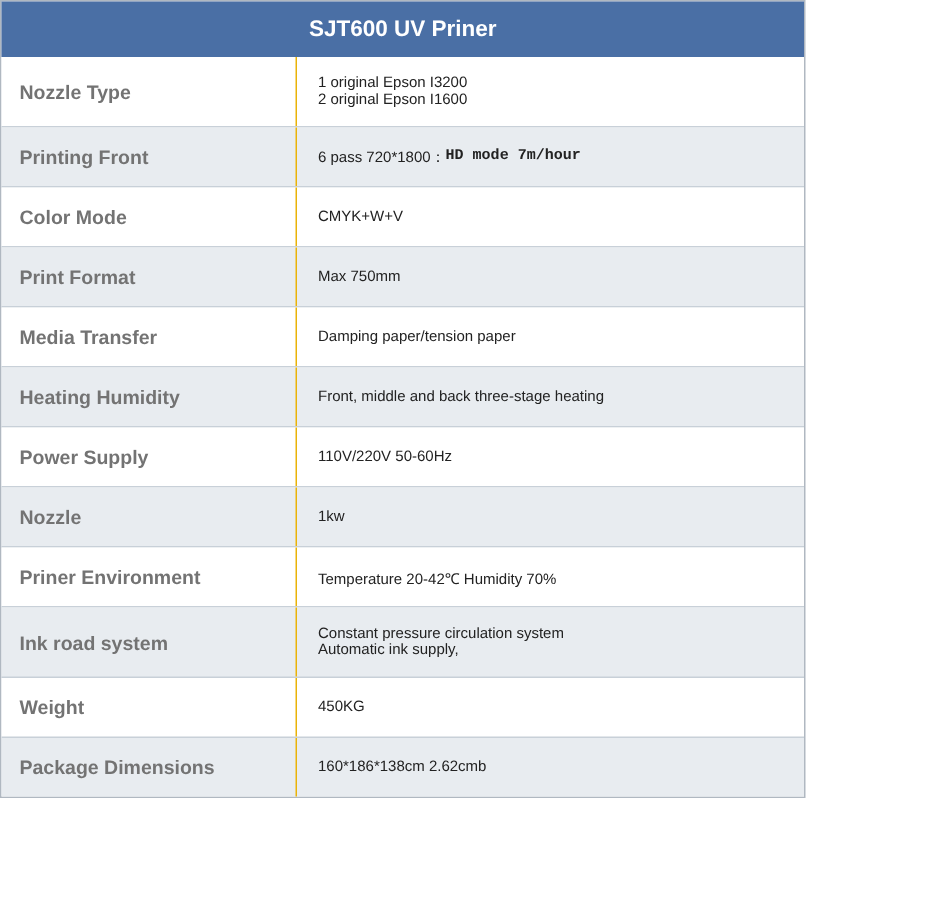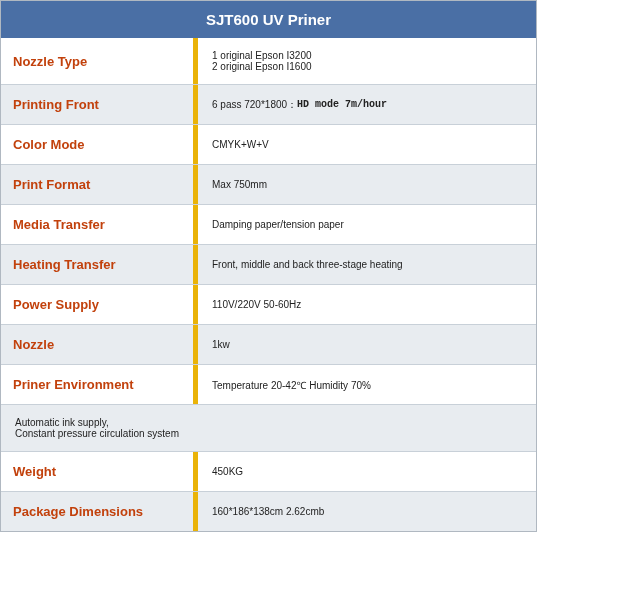--- a/index.html
+++ b/index.html
@@ -32,23 +32,23 @@
       background: #e8ecf0;
     }
     .spec-row.white {
       background: #ffffff;
     }
     .label-cell {
       width: 197px;
       min-width: 197px;
       padding: 12px 10px 12px 12px;
       font-weight: bold;
-      color: #c2410c;
+      color: #737373;
       font-size: 13px;
-      border-right: 5px solid #eab308;
+      border-right: 1px solid #eab308;
       display: flex;
       align-items: center;
       text-align: right;
     }
     .value-cell {
       flex: 1;
       padding: 12px 14px;
       color: #222;
       font-size: 10px;
       display: flex;
@@ -85,39 +85,40 @@
       </div>
       <div class="spec-row shaded">
         <div class="label-cell">Print Format</div>
         <div class="value-cell">Max 750mm</div>
       </div>
       <div class="spec-row white">
         <div class="label-cell">Media Transfer</div>
         <div class="value-cell">Damping paper/tension paper</div>
       </div>
       <div class="spec-row shaded">
-        <div class="label-cell">Heating Transfer</div>
+        <div class="label-cell">Heating Humidity</div>
         <div class="value-cell">Front, middle and back three-stage heating</div>
       </div>
       <div class="spec-row white">
         <div class="label-cell">Power Supply</div>
         <div class="value-cell">110V/220V 50-60Hz</div>
       </div>
       <div class="spec-row shaded">
         <div class="label-cell">Nozzle</div>
         <div class="value-cell">1kw</div>
       </div>
       <div class="spec-row white">
         <div class="label-cell">Priner Environment</div>
         <div class="value-cell">Temperature 20-42℃ Humidity 70%</div>
       </div>
       <div class="spec-row shaded">
+        <div class="label-cell">Ink road system</div>
         <div class="value-cell" style="align-items: flex-start; flex-direction: column; justify-content: center;">
+          <span style="display: block;">Constant pressure circulation system</span>
           <span style="display: block;">Automatic ink supply,</span>
-          <span style="display: block;">Constant pressure circulation system</span>
         </div>
       </div>
       <div class="spec-row white">
         <div class="label-cell">Weight</div>
         <div class="value-cell">450KG</div>
       </div>
       <div class="spec-row shaded">
         <div class="label-cell">Package Dimensions</div>
         <div class="value-cell">160*186*138cm 2.62cmb</div>
       </div>

